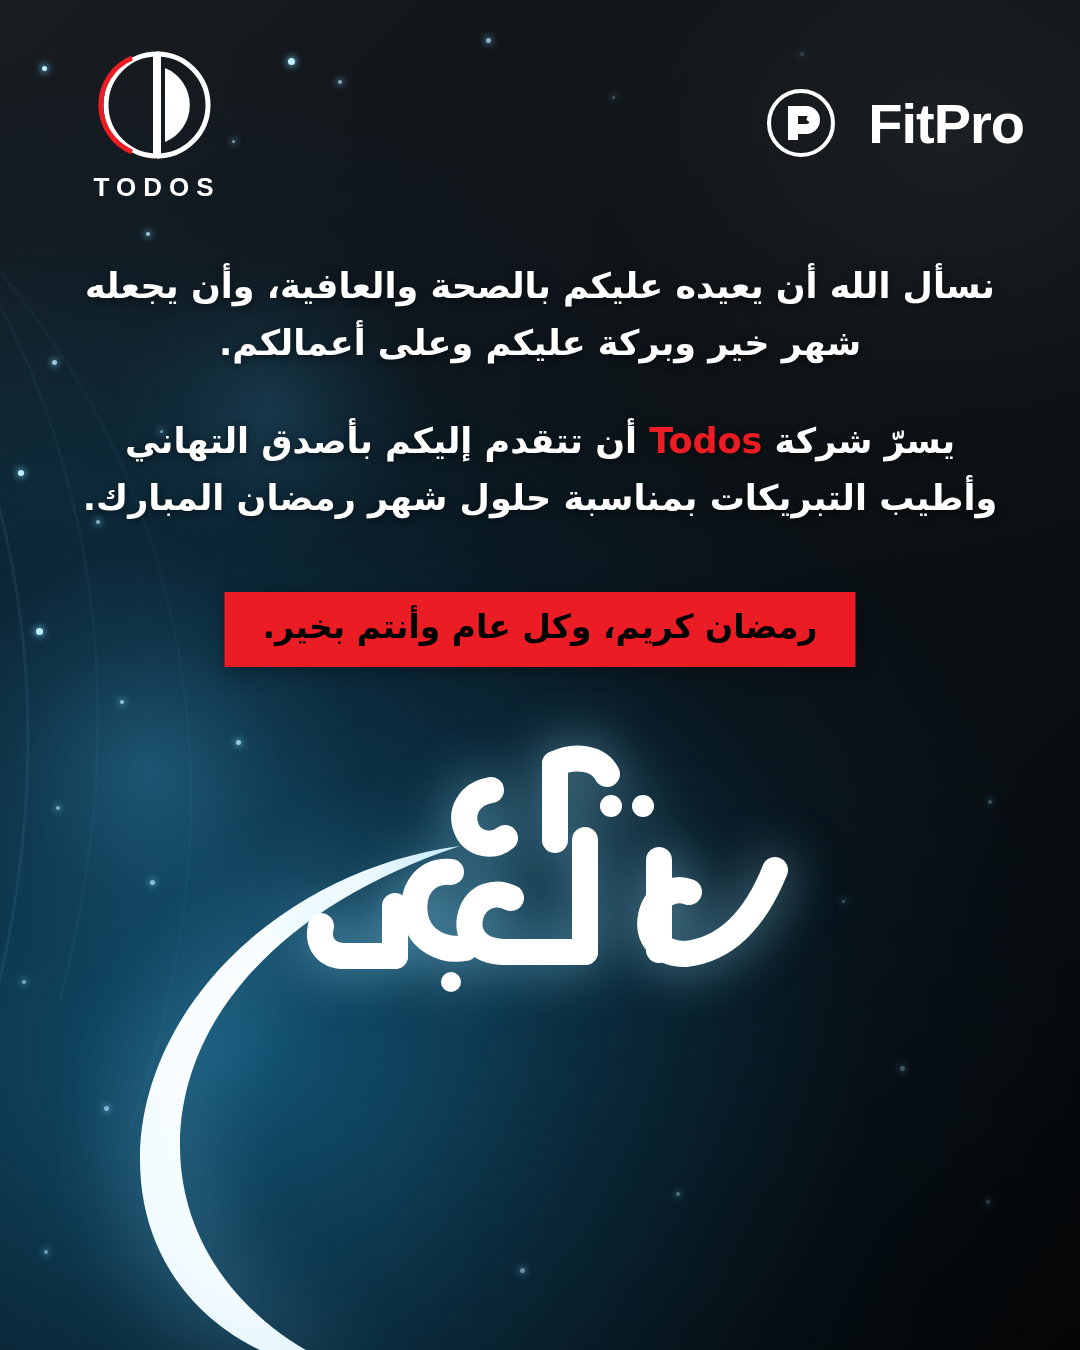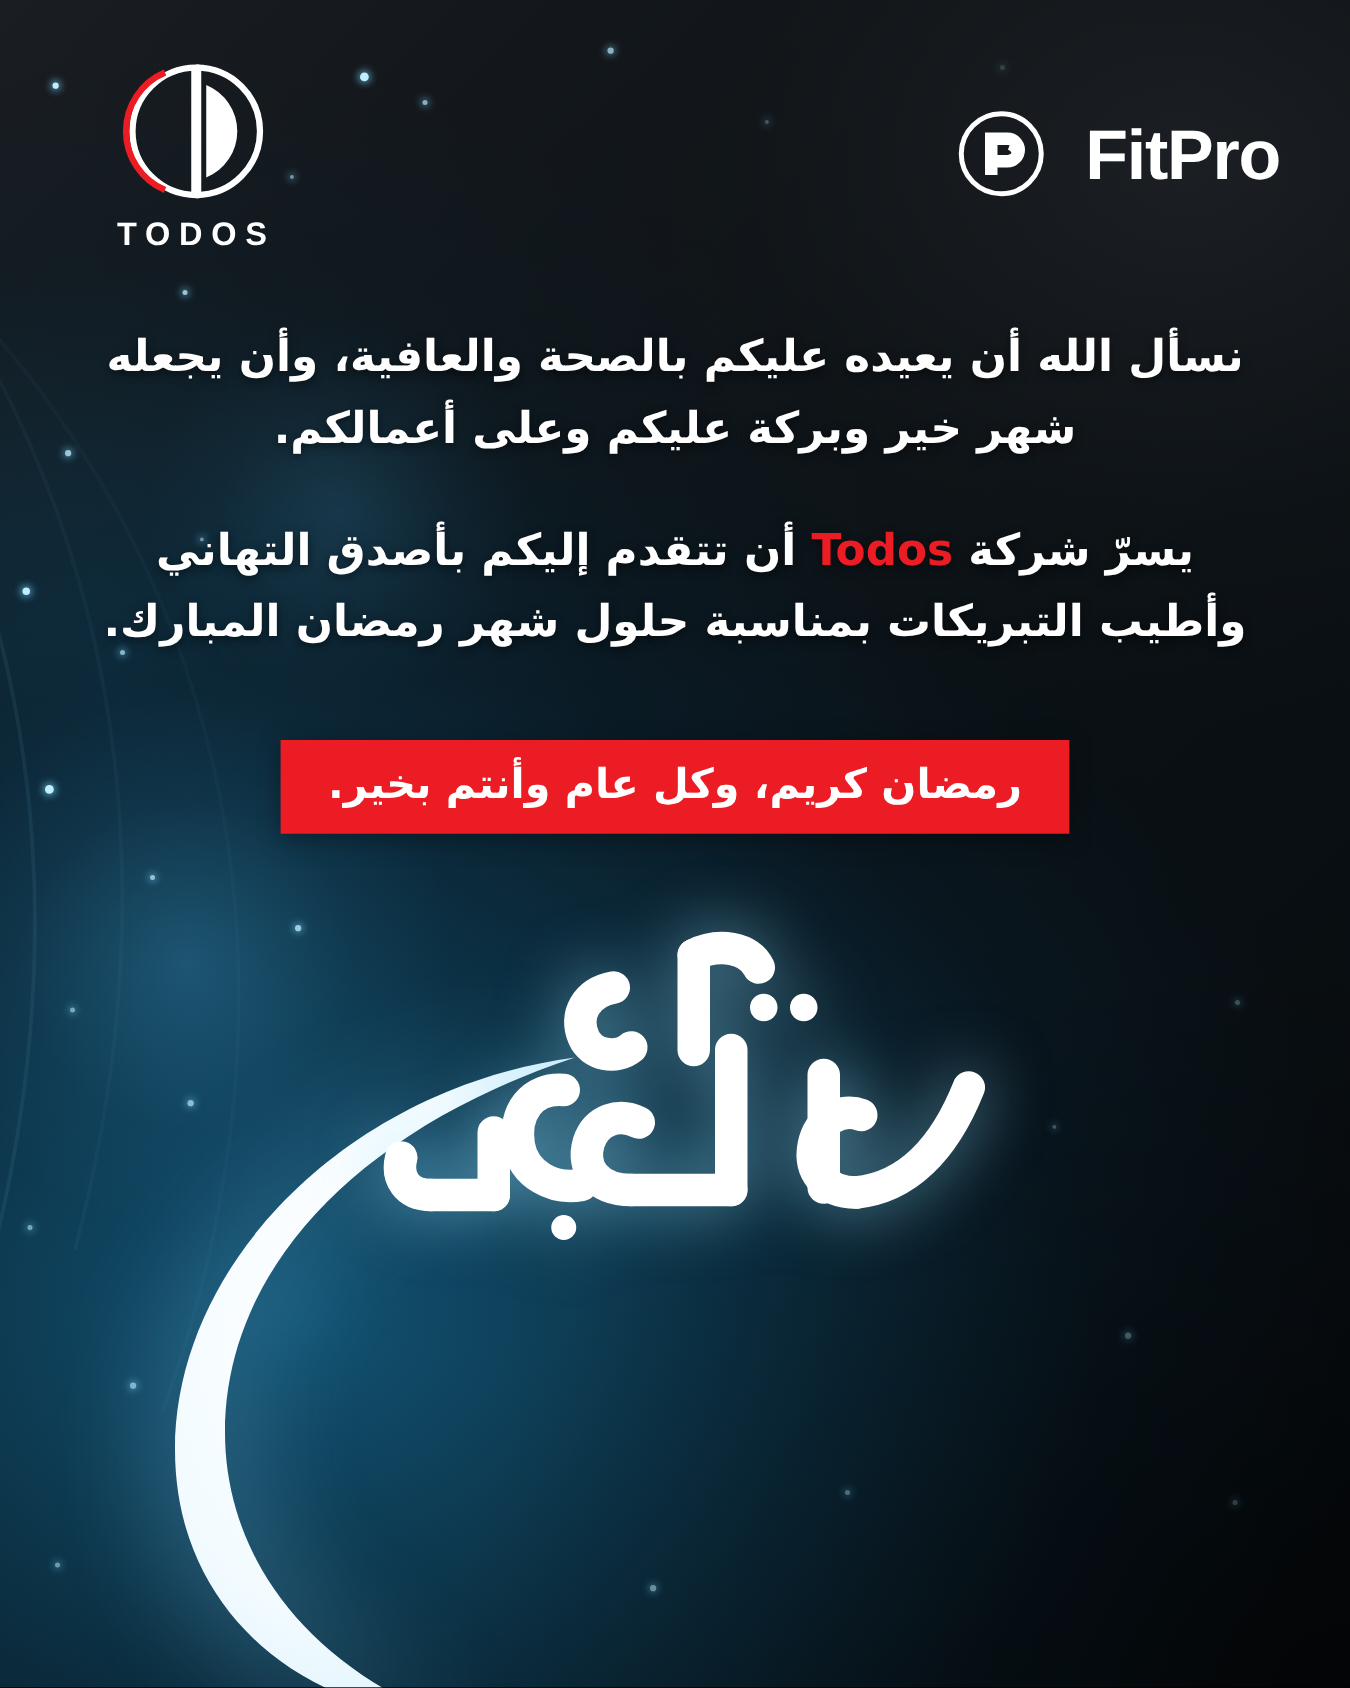--- a/index.html
+++ b/index.html
@@ -114,21 +114,21 @@
   }
   .para:last-of-type { margin-bottom: 0; }
   .brand-accent { color: #ec1c24; }
 
   .banner {
     position: absolute;
     top: 592px;
     left: 50%;
     transform: translateX(-50%);
     background: #ec1c24;
-    color: #ffffff;
+    color: #000000;
     font-size: 33px;
     font-weight: 700;
     padding: 14px 38px 18px 38px;
     line-height: 1.3;
     white-space: nowrap;
     box-shadow: 0 4px 18px rgba(0,0,0,0.35);
   }
 
   
   .moon-wrap {

